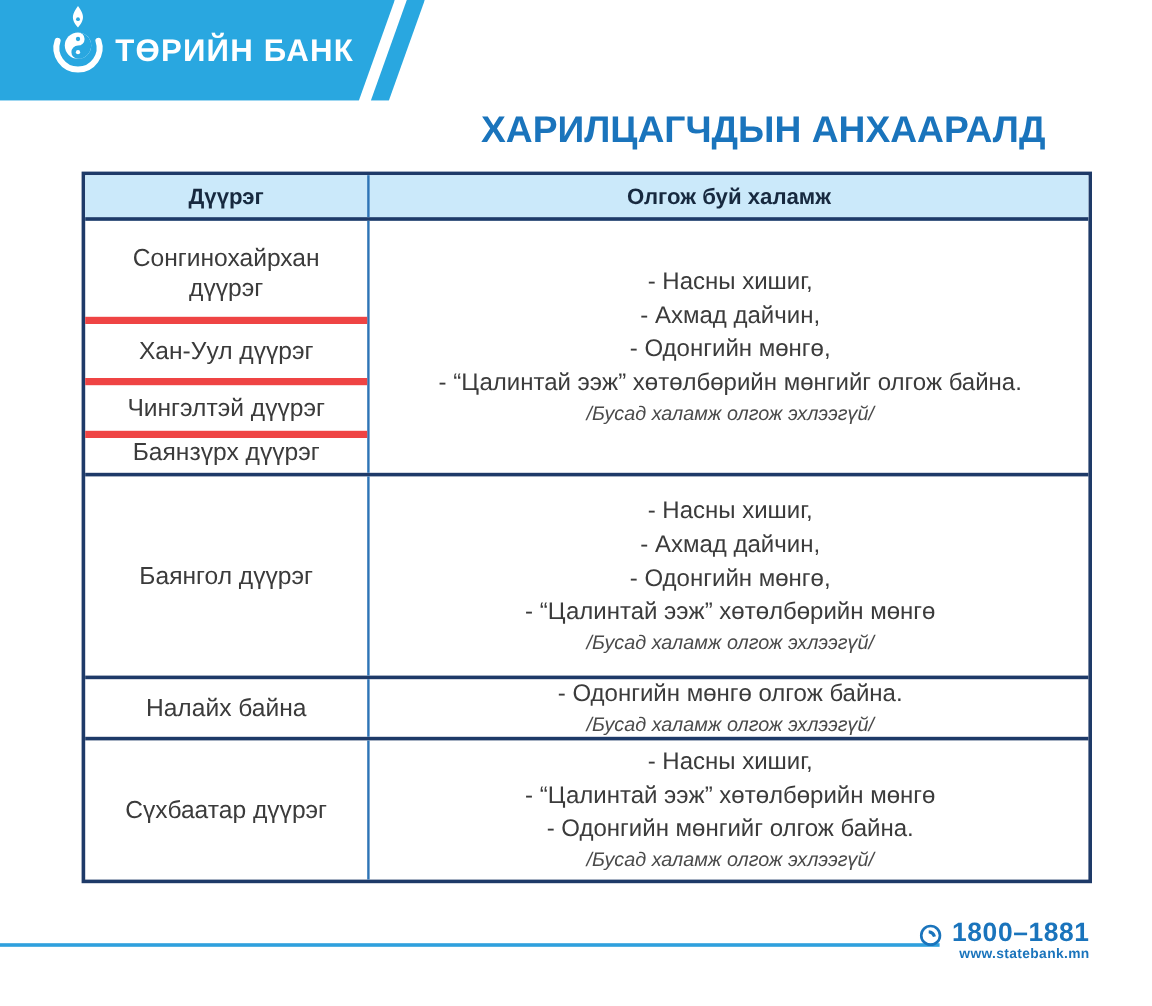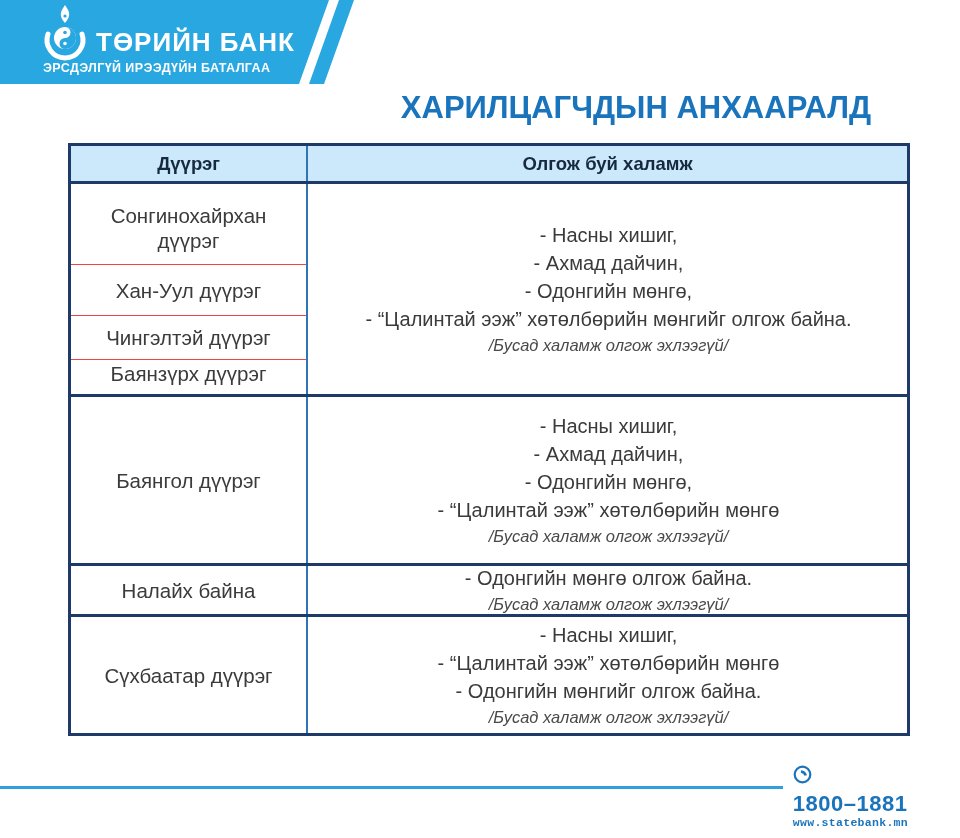--- a/index.html
+++ b/index.html
@@ -31,51 +31,50 @@
   .t-row.sep{border-bottom:3px solid #1E3A68;}
   .cell-left{width:237px;border-right:2px solid #2E74B6;box-sizing:border-box;
     display:flex;flex-direction:column;justify-content:center;}
   .cell-right{flex:1;box-sizing:border-box;display:flex;flex-direction:column;
     justify-content:center;padding:4px 10px 4px 12px;text-align:center;}
   .hdr{background:#CBE9FA;height:38px;}
   .hdr .cell-left,.hdr .cell-right{align-items:center;justify-content:center;
     font-weight:bold;font-size:18.5px;color:#17293F;padding:0;}
   .district{display:flex;align-items:center;justify-content:center;text-align:center;
     font-size:20.5px;line-height:25px;box-sizing:border-box;padding:0 14px;}
-  .sub-row + .sub-row{border-top:1px solid #ef4444;text-align:center;}
+  .sub-row + .sub-row{border-top:6px solid #ef4444;text-align:center;}
   .sub-h1{height:73px;} .sub-h2{height:51px;} .sub-h3{height:44px;} .sub-h4{height:28px;}
   .g1{height:213px;} .g2{height:169px;} .g3{height:51px;} .g4{height:116px;}
   .item{font-size:20px;line-height:28px;white-space:nowrap;}
   .note{font-size:16.5px;line-height:24px;color:#4A4A4A;white-space:nowrap;font-style:italic;}
 
   
   .footer-line{position:absolute;left:0;top:786px;width:783px;height:3px;background:#2FA0DD;}
   .footer-contact{position:absolute;right:52px;top:765px;text-align:right;color:#1A74BC;}
   .footer-phone{font-size:22px;font-weight:bold;letter-spacing:.5px;line-height:24px;
-    display:flex;align-items:flex-start;justify-content:flex-end;gap:8px;flex-direction:column;}
-  .footer-site{font-size:11.5px;font-weight:bold;letter-spacing:.3px;line-height:13px;font-family:Liberation Mono, monospace;}
+    display:flex;align-items:flex-end;justify-content:flex-end;gap:8px;}
+  .footer-site{font-size:11.5px;font-weight:bold;letter-spacing:.3px;line-height:13px;}
 </style>
 </head>
 <body>
 
 <div class="page">
 
   <div class="brand-band"></div>
   <div class="brand-stripe"></div>
   <svg class="brand-emblem" viewBox="0 0 46 68" xmlns="http://www.w3.org/2000/svg">
     <path d="M23 1 C27 7 30 11 23 19 C16 11 19 7 23 1 Z" fill="#ffffff"></path>
     <circle cx="23" cy="12" r="1.6" fill="#29A7E0"></circle>
     <circle cx="23" cy="34" r="11" fill="#ffffff"></circle>
     <path d="M23 23 a11 11 0 0 1 0 22 a5.5 5.5 0 0 1 0 -11 a5.5 5.5 0 0 0 0 -11 Z" fill="#29A7E0"></path>
     <circle cx="23" cy="28.5" r="1.8" fill="#29A7E0"></circle>
     <circle cx="23" cy="39.5" r="1.8" fill="#ffffff"></circle>
     <path d="M6 30 A18 18 0 1 0 40 30" fill="none" stroke="#ffffff" stroke-width="5" stroke-linecap="round"></path>
   </svg>
   <div class="brand-name">ТӨРИЙН БАНК</div>
-  <div class="brand-tagline">ЭРСДЭЛГҮЙ ИРЭЭДҮЙН БАТАЛГАА</div>
 
   <div class="page-title">ХАРИЛЦАГЧДЫН АНХААРАЛД</div>
 
   <div class="welfare-table">
 
     <div class="t-row hdr sep">
       <div class="cell-left">Дүүрэг</div>
       <div class="cell-right">Олгож буй халамж</div>
     </div>
 

